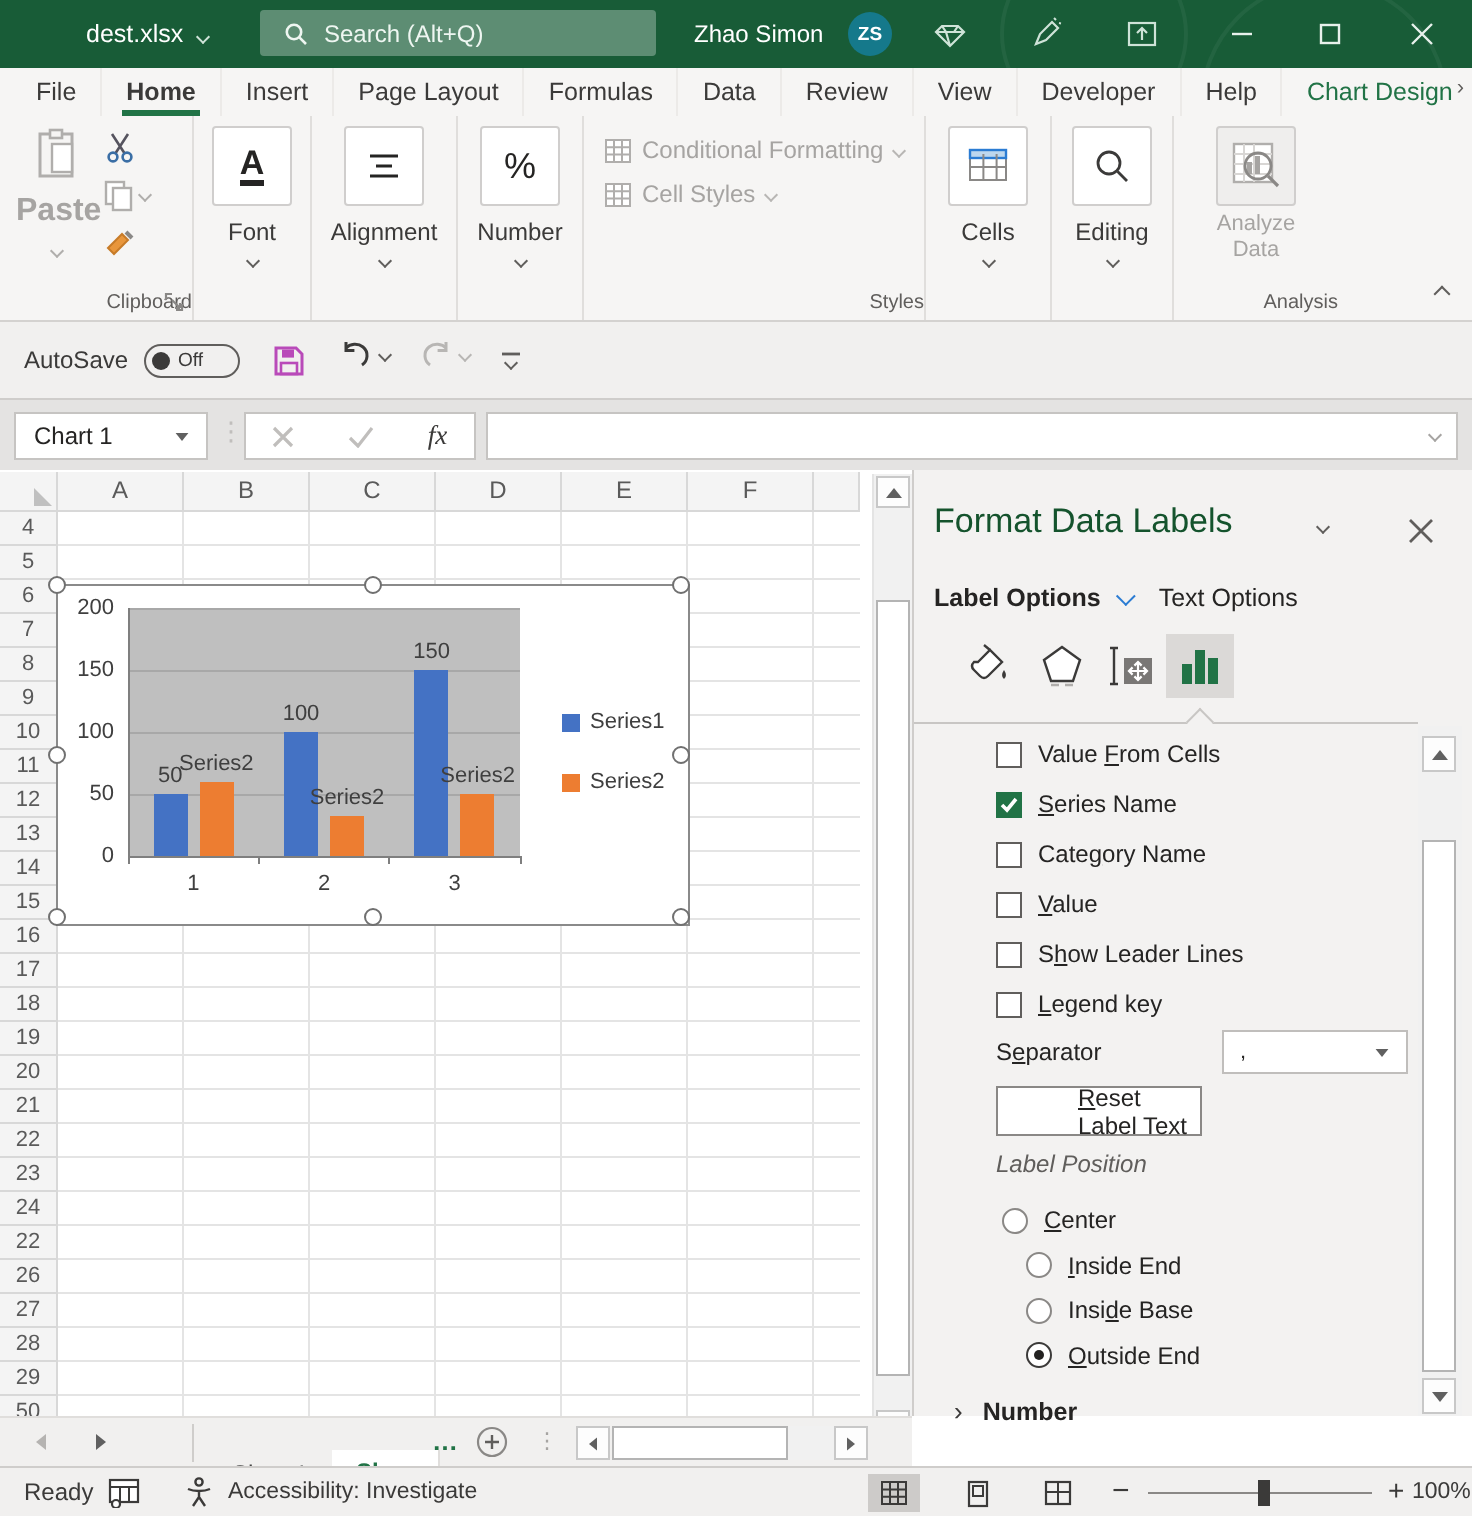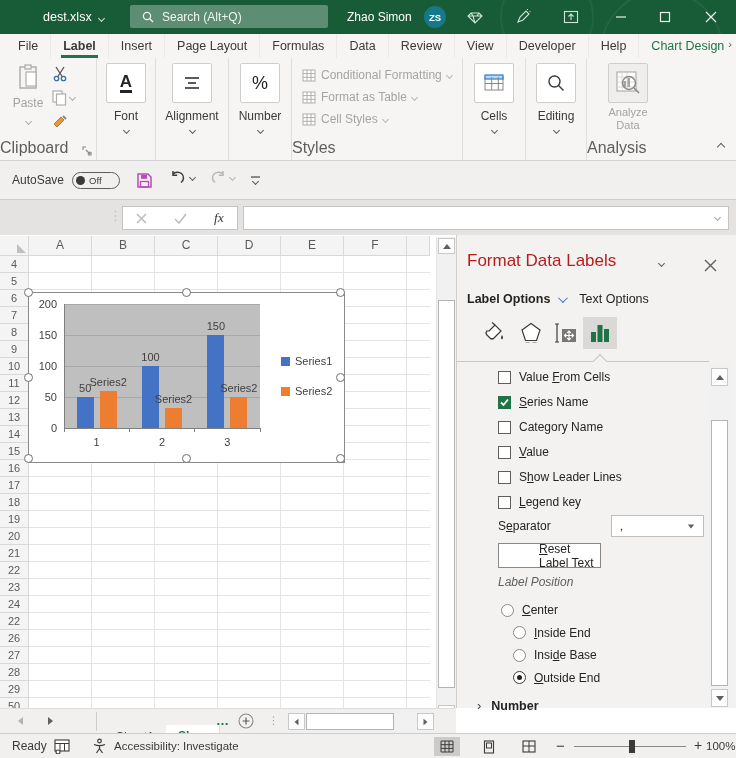--- a/index.html
+++ b/index.html
@@ -21,21 +21,21 @@
   
   #tabstrip{position:absolute;top:34px;left:0;right:0;height:24px;background:#f6f5f4;display:flex;align-items:stretch;padding-left:6px;}
   .rtab{padding:0 12px;font-size:12.5px;display:flex;align-items:center;color:#3b3a39;border-right:1px solid #eceae8;position:relative;white-space:nowrap;}
   .rtab.active{font-weight:bold;}
   .rtab.active::after{content:"";position:absolute;left:10px;right:10px;bottom:0;height:3px;background:#217346;}
   .rtab.contextual{color:#217346;}
   #tab-overflow{position:absolute;right:4px;top:38px;font-size:11px;color:#605e5c;}
   
   #ribbon{position:absolute;top:58px;left:0;right:0;height:102px;background:#f6f5f4;border-bottom:1px solid #d4d2d0;display:flex;}
   .rgroup{position:relative;height:100%;border-right:1px solid #e0dedc;flex-shrink:0;}
-  .grouplabel{position:absolute;bottom:3px;left:0;right:0;text-align:left;font-size:16px;color:#605e5c;}
+  .grouplabel{position:absolute;bottom:3px;left:0;right:0;text-align:right;font-size:10px;color:#605e5c;}
   .bigbtn{display:flex;flex-direction:column;align-items:center;padding-top:5px;height:100%;box-sizing:border-box;}
   .iconbox{width:38px;height:38px;background:#fff;border:1px solid #d0cecd;border-radius:2px;
       display:flex;align-items:center;justify-content:center;}
   .bigbtn .blab{font-size:12px;color:#3b3a39;margin-top:6px;}
   .chev{display:inline-block;width:5px;height:5px;border-right:1.3px solid #605e5c;border-bottom:1.3px solid #605e5c;transform:rotate(45deg);}
   .chev.tiny{width:4px;height:4px;}
   .bigbtn .chev{margin-top:5px;}
   .grayed{color:#a6a4a2;}
   .styles-row{display:flex;align-items:center;gap:5px;font-size:12px;color:#a6a4a2;height:22px;padding-left:10px;}
   .styles-row .chev{border-color:#b8b6b4;}
@@ -78,21 +78,21 @@
   .handle{position:absolute;width:9px;height:9px;border-radius:50%;background:#fff;border:1.5px solid #707070;box-sizing:border-box;}
   .gline{position:absolute;height:1px;background:#a8a8a8;left:0;right:0;}
   .bar{position:absolute;}
   .dlabel{position:absolute;font-size:11px;color:#3f3f3f;white-space:nowrap;transform:translateX(-50%);}
   .ytick{position:absolute;font-size:11px;color:#3f3f3f;text-align:right;width:28px;}
   .xtick{position:absolute;font-size:11px;color:#3f3f3f;transform:translateX(-50%);}
   .leg{position:absolute;display:flex;align-items:center;gap:5px;font-size:11px;color:#3f3f3f;}
   .leg .sw{width:9px;height:9px;}
   
   #pane{position:absolute;left:456px;top:235px;width:280px;height:473px;background:#f3f2f1;border-left:1px solid #cfcdcb;box-sizing:border-box;}
-  #pane-title{position:absolute;left:10px;top:16px;font-size:17px;color:#b91c1c;}
+  #pane-title{position:absolute;left:10px;top:16px;font-size:17px;color:#14532d;}
   #pane-tabs{position:absolute;left:10px;top:57px;display:flex;align-items:center;font-size:12.5px;}
   #pane-tab-active{font-weight:bold;color:#252423;}
   #pane-tab-chev{width:6px;height:6px;border-color:#2b7cd3;margin:0 14px 0 8px;transform:rotate(45deg) translateY(-2px);}
   #pane-tab-inactive{color:#252423;}
   .pane-ico{position:absolute;top:82px;width:34px;height:32px;display:flex;align-items:center;justify-content:center;}
   .pane-ico.sel{background:#dbd9d7;}
   #pane-sep{position:absolute;left:0px;top:126px;width:252px;border-top:1px solid #c8c6c4;}
   #pane-notch{position:absolute;left:138px;top:121px;width:9px;height:9px;background:#f3f2f1;border-left:1px solid #c8c6c4;border-top:1px solid #c8c6c4;transform:rotate(45deg);}
   .cbrow{position:absolute;left:41px;display:flex;align-items:center;gap:8px;height:18px;font-size:12px;color:#252423;}
   .cbox{width:13px;height:13px;background:#fff;border:1px solid #605e5c;box-sizing:border-box;flex-shrink:0;display:flex;align-items:center;justify-content:center;}
@@ -159,42 +159,42 @@
       </div>
     <div class="winbtn" style="left:696px">
         <svg width="12" height="12" viewBox="0 0 12 12">
           <path d="M1 1 L11 11 M11 1 L1 11" stroke="#e8f1ec" stroke-width="1.2"></path>
         </svg>
       </div>
   </div>
 
   <div id="tabstrip">
       <div class="rtab">File</div>
-      <div class="rtab active">Label</div>
+      <div class="rtab active">Home</div>
       <div class="rtab">Insert</div>
       <div class="rtab">Page Layout</div>
       <div class="rtab">Formulas</div>
       <div class="rtab">Data</div>
       <div class="rtab">Review</div>
       <div class="rtab">View</div>
       <div class="rtab">Developer</div>
       <div class="rtab">Help</div>
       <div class="rtab contextual">Chart Design</div>
     </div>
   <div id="tab-overflow">›</div>
 
   <div id="ribbon">
     <div class="rgroup" style="width:96px">
       <div class="abs" style="left:8px;top:6px;width:40px;text-align:center;">
         <svg width="22" height="26" viewBox="0 0 22 26">
             <rect x="3" y="3" width="16" height="21" fill="none" stroke="#b0aeac" stroke-width="1.5"></rect>
             <rect x="8" y="1" width="6" height="4" fill="#f6f5f4" stroke="#b0aeac" stroke-width="1.3"></rect>
             <rect x="9" y="8" width="10" height="14" fill="#fff" stroke="#b0aeac" stroke-width="1.2"></rect>
           </svg>
-        <div class="grayed" style="font-size:12px;margin-top:2px;">Paste</div>
+        <div class="grayed" style="font-size:16px;margin-top:2px;font-weight:bold;">Paste</div>
         <span class="chev tiny" style="border-color:#b0aeac"></span>
       </div>
       <svg class="abs" style="left:52px;top:8px" width="16" height="16" viewBox="0 0 16 16">
           <path d="M4 1 L10.5 11 M12 1 L5.5 11" stroke="#55535e" stroke-width="1.3" fill="none"></path>
           <circle cx="4.5" cy="12.5" r="2.2" fill="none" stroke="#3a6ea5" stroke-width="1.3"></circle>
           <circle cx="11.5" cy="12.5" r="2.2" fill="none" stroke="#3a6ea5" stroke-width="1.3"></circle>
         </svg>
       <span class="abs" style="left:52px;top:32px"><svg width="15" height="16" viewBox="0 0 15 16">
             <rect x="1" y="1" width="9" height="11" fill="#fff" stroke="#b0aeac" stroke-width="1.2"></rect>
             <rect x="4.5" y="4" width="9" height="11" fill="#fff" stroke="#b0aeac" stroke-width="1.2"></rect>
@@ -243,28 +243,20 @@
     </div>
 
     <div class="rgroup" style="width:170px">
       <div id="styles-rows" style="padding-top:6px;">
           <div class="styles-row">
             <svg width="14" height="13" viewBox="0 0 14 13">
               <rect x="1" y="1" width="12" height="11" fill="#fff" stroke="#b0aeac" stroke-width="1"></rect>
               <path d="M1 4.6 H13 M1 8.3 H13 M5 1 V12 M9 1 V12" stroke="#b0aeac" stroke-width="1"></path>
             </svg>
             <span>Conditional Formatting</span>
-            <span class="chev tiny"></span>
-          </div>
-          <div class="styles-row">
-            <svg width="14" height="13" viewBox="0 0 14 13">
-              <rect x="1" y="1" width="12" height="11" fill="#fff" stroke="#b0aeac" stroke-width="1"></rect>
-              <path d="M1 4.6 H13 M1 8.3 H13 M5 1 V12 M9 1 V12" stroke="#b0aeac" stroke-width="1"></path>
-            </svg>
-            <span>Format as Table</span>
             <span class="chev tiny"></span>
           </div>
           <div class="styles-row">
             <svg width="14" height="13" viewBox="0 0 14 13">
               <rect x="1" y="1" width="12" height="11" fill="#fff" stroke="#b0aeac" stroke-width="1"></rect>
               <path d="M1 4.6 H13 M1 8.3 H13 M5 1 V12 M9 1 V12" stroke="#b0aeac" stroke-width="1"></path>
             </svg>
             <span>Cell Styles</span>
             <span class="chev tiny"></span>
           </div>
@@ -342,20 +334,22 @@
         </svg><span class="chev tiny" style="border-color:#b8b6b4;vertical-align:6px;margin-left:3px;"></span></span>
     <span style="margin-left:8px;display:inline-flex;flex-direction:column;align-items:center;gap:1px;">
         <svg width="9" height="2" viewBox="0 0 9 2">
           <line x1="0" y1="1" x2="9" y2="1" stroke="#605e5c" stroke-width="1.4"></line>
         </svg>
         <span class="chev tiny"></span>
       </span>
   </div>
 
   <div id="formular">
+    <div class="whitebox" id="name-box"><span>Chart 1</span>
+      <span class="tri down" style="position:absolute;right:8px;top:9px;transform:scale(.8);"></span></div>
     <div class="abs" style="left:109px;top:8px;color:#c0bebc;font-size:13px;letter-spacing:0;">⋮</div>
     <div class="whitebox" id="fx-box">
       <svg width="11" height="11" viewBox="0 0 11 11">
           <path d="M1 1 L10 10 M10 1 L1 10" stroke="#c0bebc" stroke-width="1.6"></path>
         </svg>
       <svg width="13" height="11" viewBox="0 0 13 11">
           <path d="M1 6 L5 10 L12 1" fill="none" stroke="#c0bebc" stroke-width="1.6"></path>
         </svg>
       <span class="fx-label">fx</span>
     </div>

